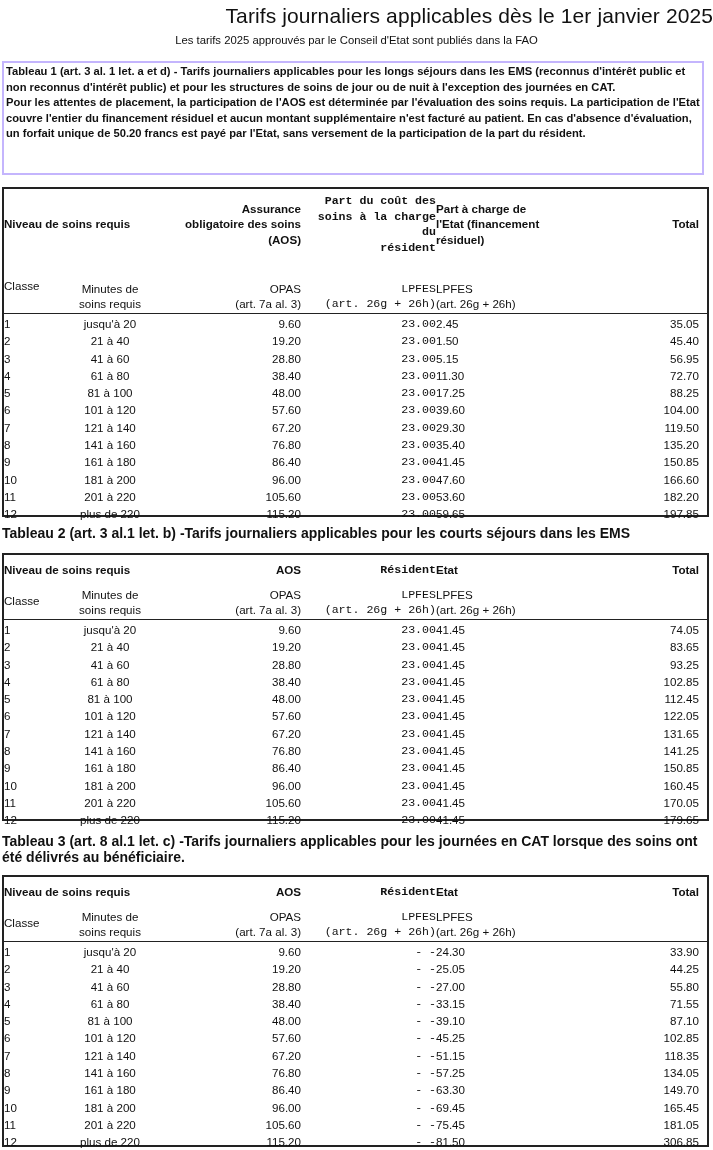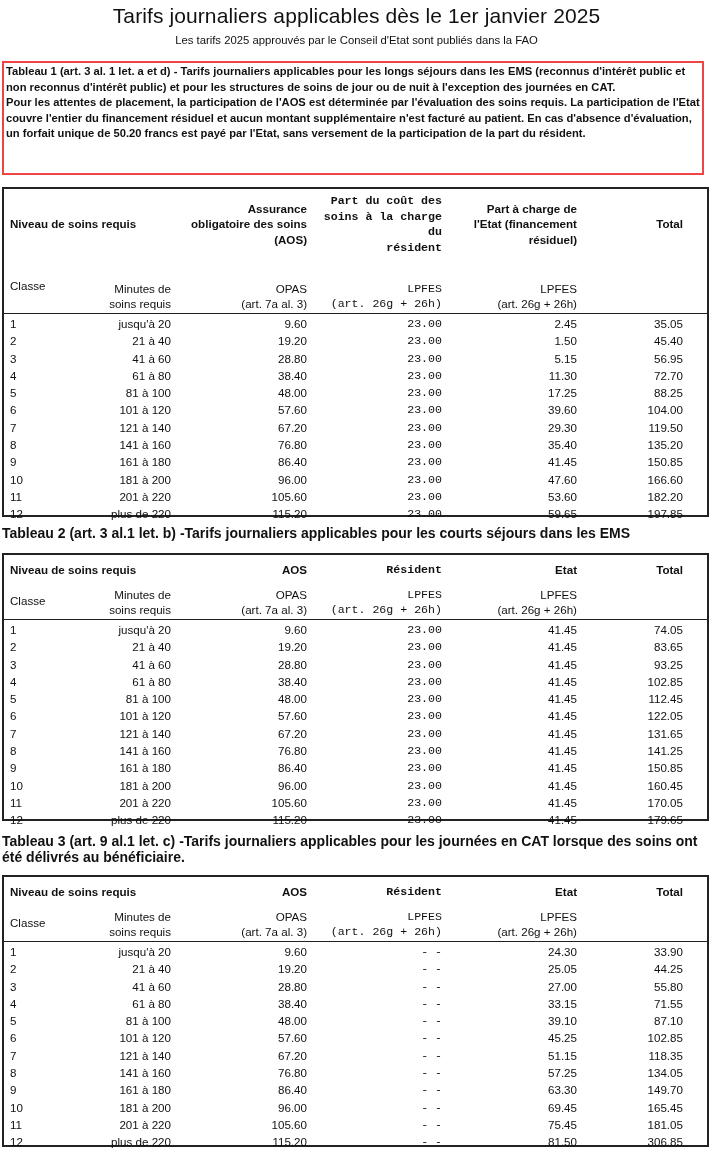--- a/index.html
+++ b/index.html
@@ -1,48 +1,48 @@
 <!DOCTYPE html>
 <html><head>
 <meta charset="utf-8">
 <style>
   html, body { margin: 0; padding: 0; background: #ffffff; }
   body {
     width: 713px; height: 1150px; position: relative; overflow: hidden;
     font-family: "Liberation Sans", sans-serif; color: #111;
   }
   .title {
-    position: absolute; left: 0; top: 4px; width: 713px; text-align: center;
+    position: absolute; left: 0; top: 4px; width: 713px; text-align: right;
     font-size: 21px; letter-spacing: 0.1px; color: #111;
   }
   .subtitle {
     position: absolute; left: 0; top: 34px; width: 713px; text-align: center;
     font-size: 11.3px; color: #111;
   }
   .intro-box {
     position: absolute; left: 2px; top: 61px; width: 702px; height: 114px;
-    border: 2px solid #ef4444; padding: 1px 2px 4px 2px; box-sizing: border-box;
+    border: 2px solid #c4b5fd; padding: 1px 2px 4px 2px; box-sizing: border-box;
     font-size: 11.2px; font-weight: bold; line-height: 15.6px;
   }
   .intro-box p { margin: 0; }
   .caption {
     position: absolute; left: 2px; font-size: 14px; font-weight: bold; line-height: 16px; width: 700px;
   }
   .tbl-frame {
     position: absolute; left: 2px; width: 707px; border: 2px solid #222; box-sizing: border-box;
   }
   table { border-collapse: collapse; width: 100%; font-size: 11.6px; }
   td, th { padding: 0; font-weight: normal; vertical-align: bottom; }
   .hdr-bold { font-weight: bold; }
-  .c-class { width: 51px; padding-left: 6px; text-align: left; }
-  .c-min { width: 110px; text-align: right; }
+  .c-class { width: 51px; text-align: left; }
+  .c-min { width: 110px; text-align: center; }
   .c-aos { width: 136px; text-align: right; }
   .c-res { width: 135px; text-align: right; font-family: Liberation Mono, monospace; }
-  .c-eta { width: 135px; text-align: right; margin-top: 15px; }
-  .c-tot { text-align: right; padding-right: 24px; }
+  .c-eta { width: 135px; text-align: left; margin-top: 15px; }
+  .c-tot { text-align: right; padding-right: 8px; }
   tr.divider td { border-bottom: 1.5px solid #222; }
   tbody tr td { height: 17.3px; line-height: 17.3px; vertical-align: middle; }
   .t1 thead tr.h1 td { height: 70px; vertical-align: middle; line-height: 15.5px; }
   .t1 thead tr.h2 td { height: 52px; vertical-align: bottom; line-height: 15px; padding-bottom: 2px; }
   .t23 thead tr.h1 td { height: 28px; vertical-align: middle; }
   .t23 thead tr.h2 td { height: 34px; vertical-align: bottom; line-height: 15px; padding-bottom: 2px; }
   .classe-lbl { vertical-align: middle !important; }
   .row-first td { padding-top: 1px; }
 </style>
 </head>
@@ -326,21 +326,21 @@
           <td class="c-min">plus de 220</td>
           <td class="c-aos">115.20</td>
           <td class="c-res">23.00</td>
           <td class="c-eta">41.45</td>
           <td class="c-tot">179.65</td>
         </tr>
       </tbody>
   </table>
 </div>
 
-<div class="caption" style="top:833px;">Tableau 3 (art. 9 al.1 let. c) -Tarifs journaliers applicables pour les journées en CAT lorsque des soins ont été délivrés au bénéficiaire.</div>
+<div class="caption" style="top:833px;">Tableau 3 (art. 8 al.1 let. c) -Tarifs journaliers applicables pour les journées en CAT lorsque des soins ont été délivrés au bénéficiaire.</div>
 <div class="tbl-frame" style="top:875px; height:272px;">
   <table class="t23">
     <thead>
       <tr class="h1">
         <td colspan="2" class="c-class hdr-bold">Niveau de soins requis</td>
         <td class="c-aos hdr-bold">AOS</td>
         <td class="c-res hdr-bold">Résident</td>
         <td class="c-eta hdr-bold">Etat</td>
         <td class="c-tot hdr-bold">Total</td>
       </tr>

